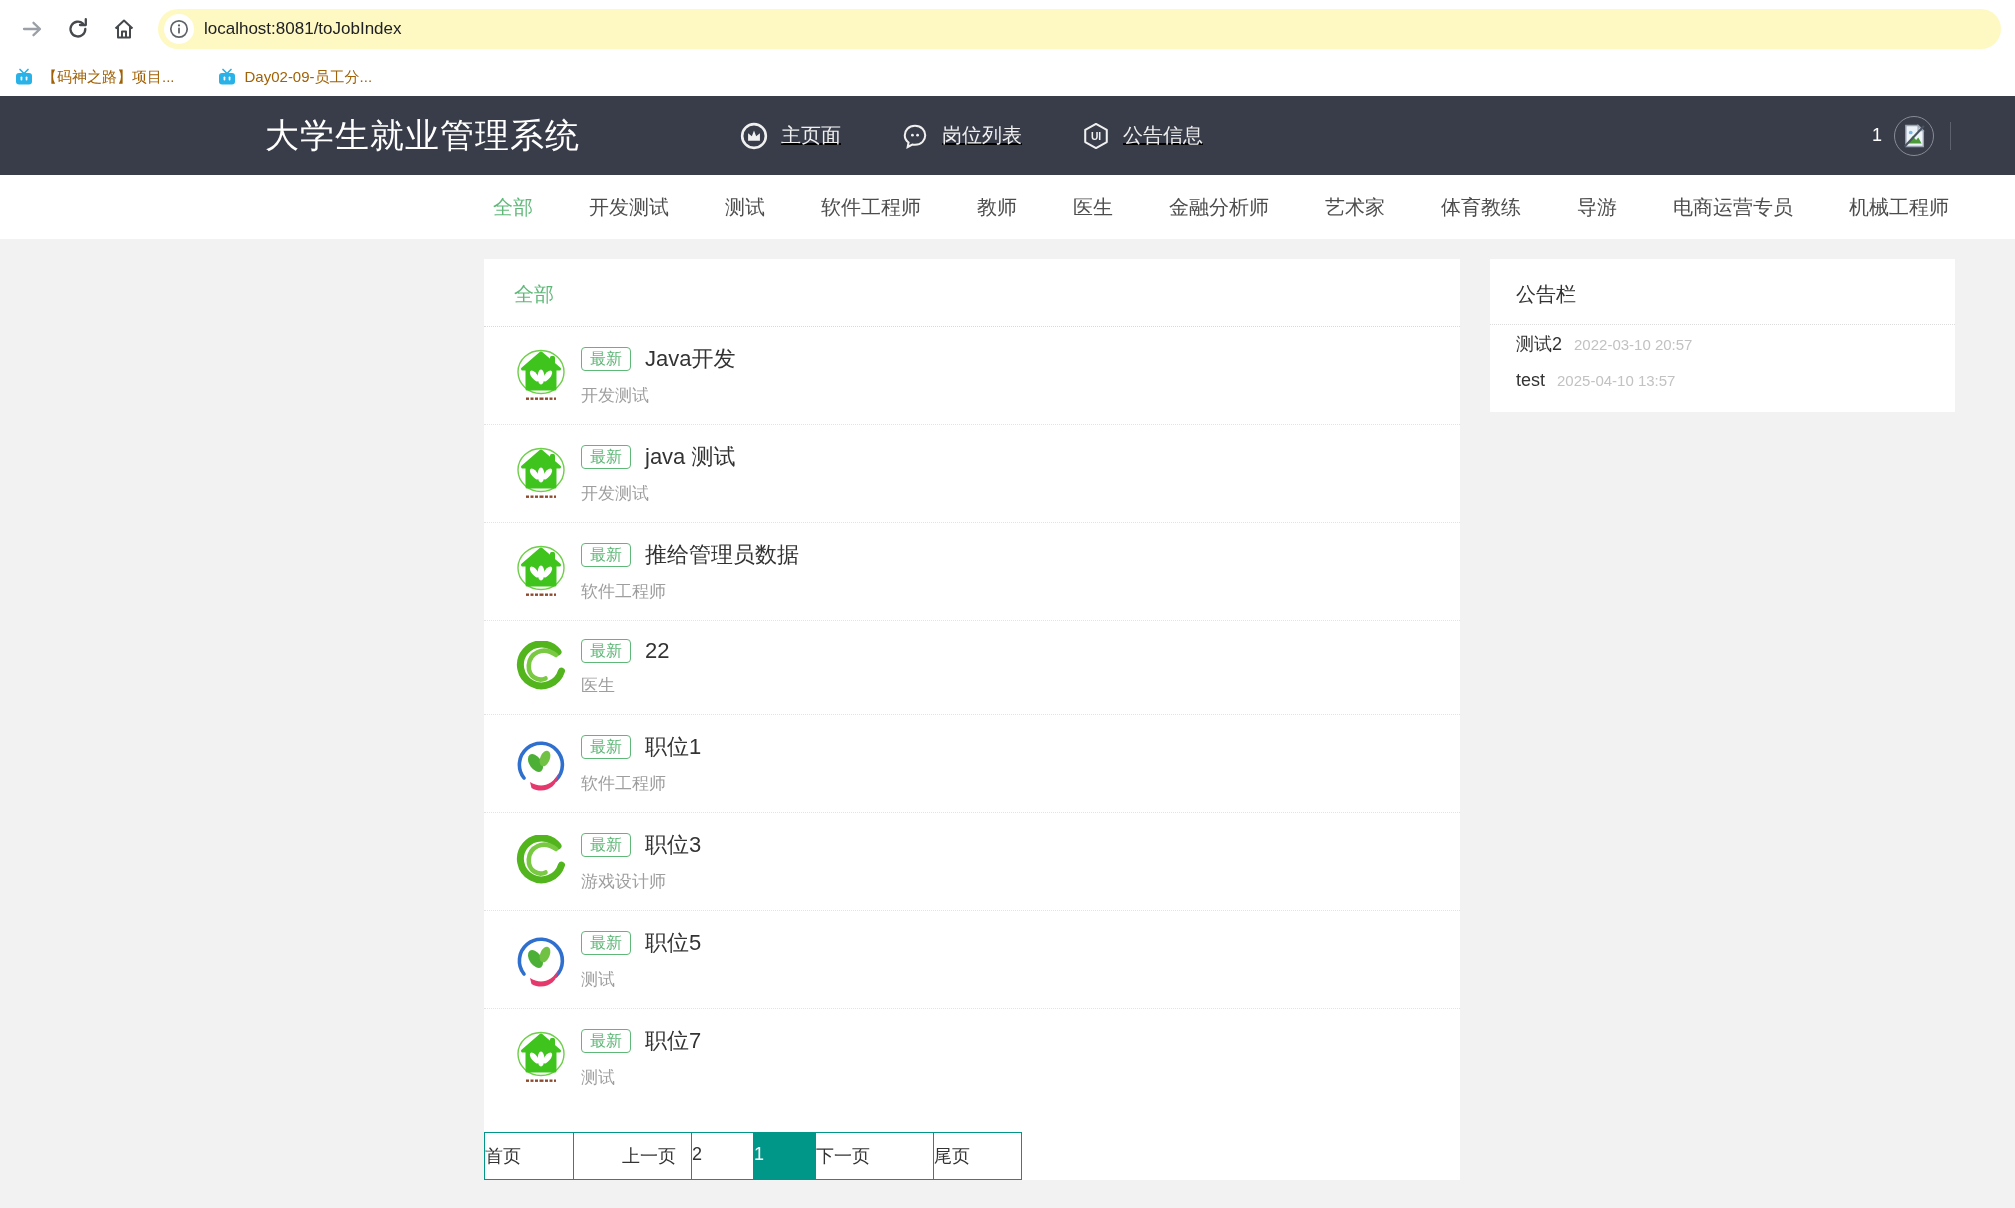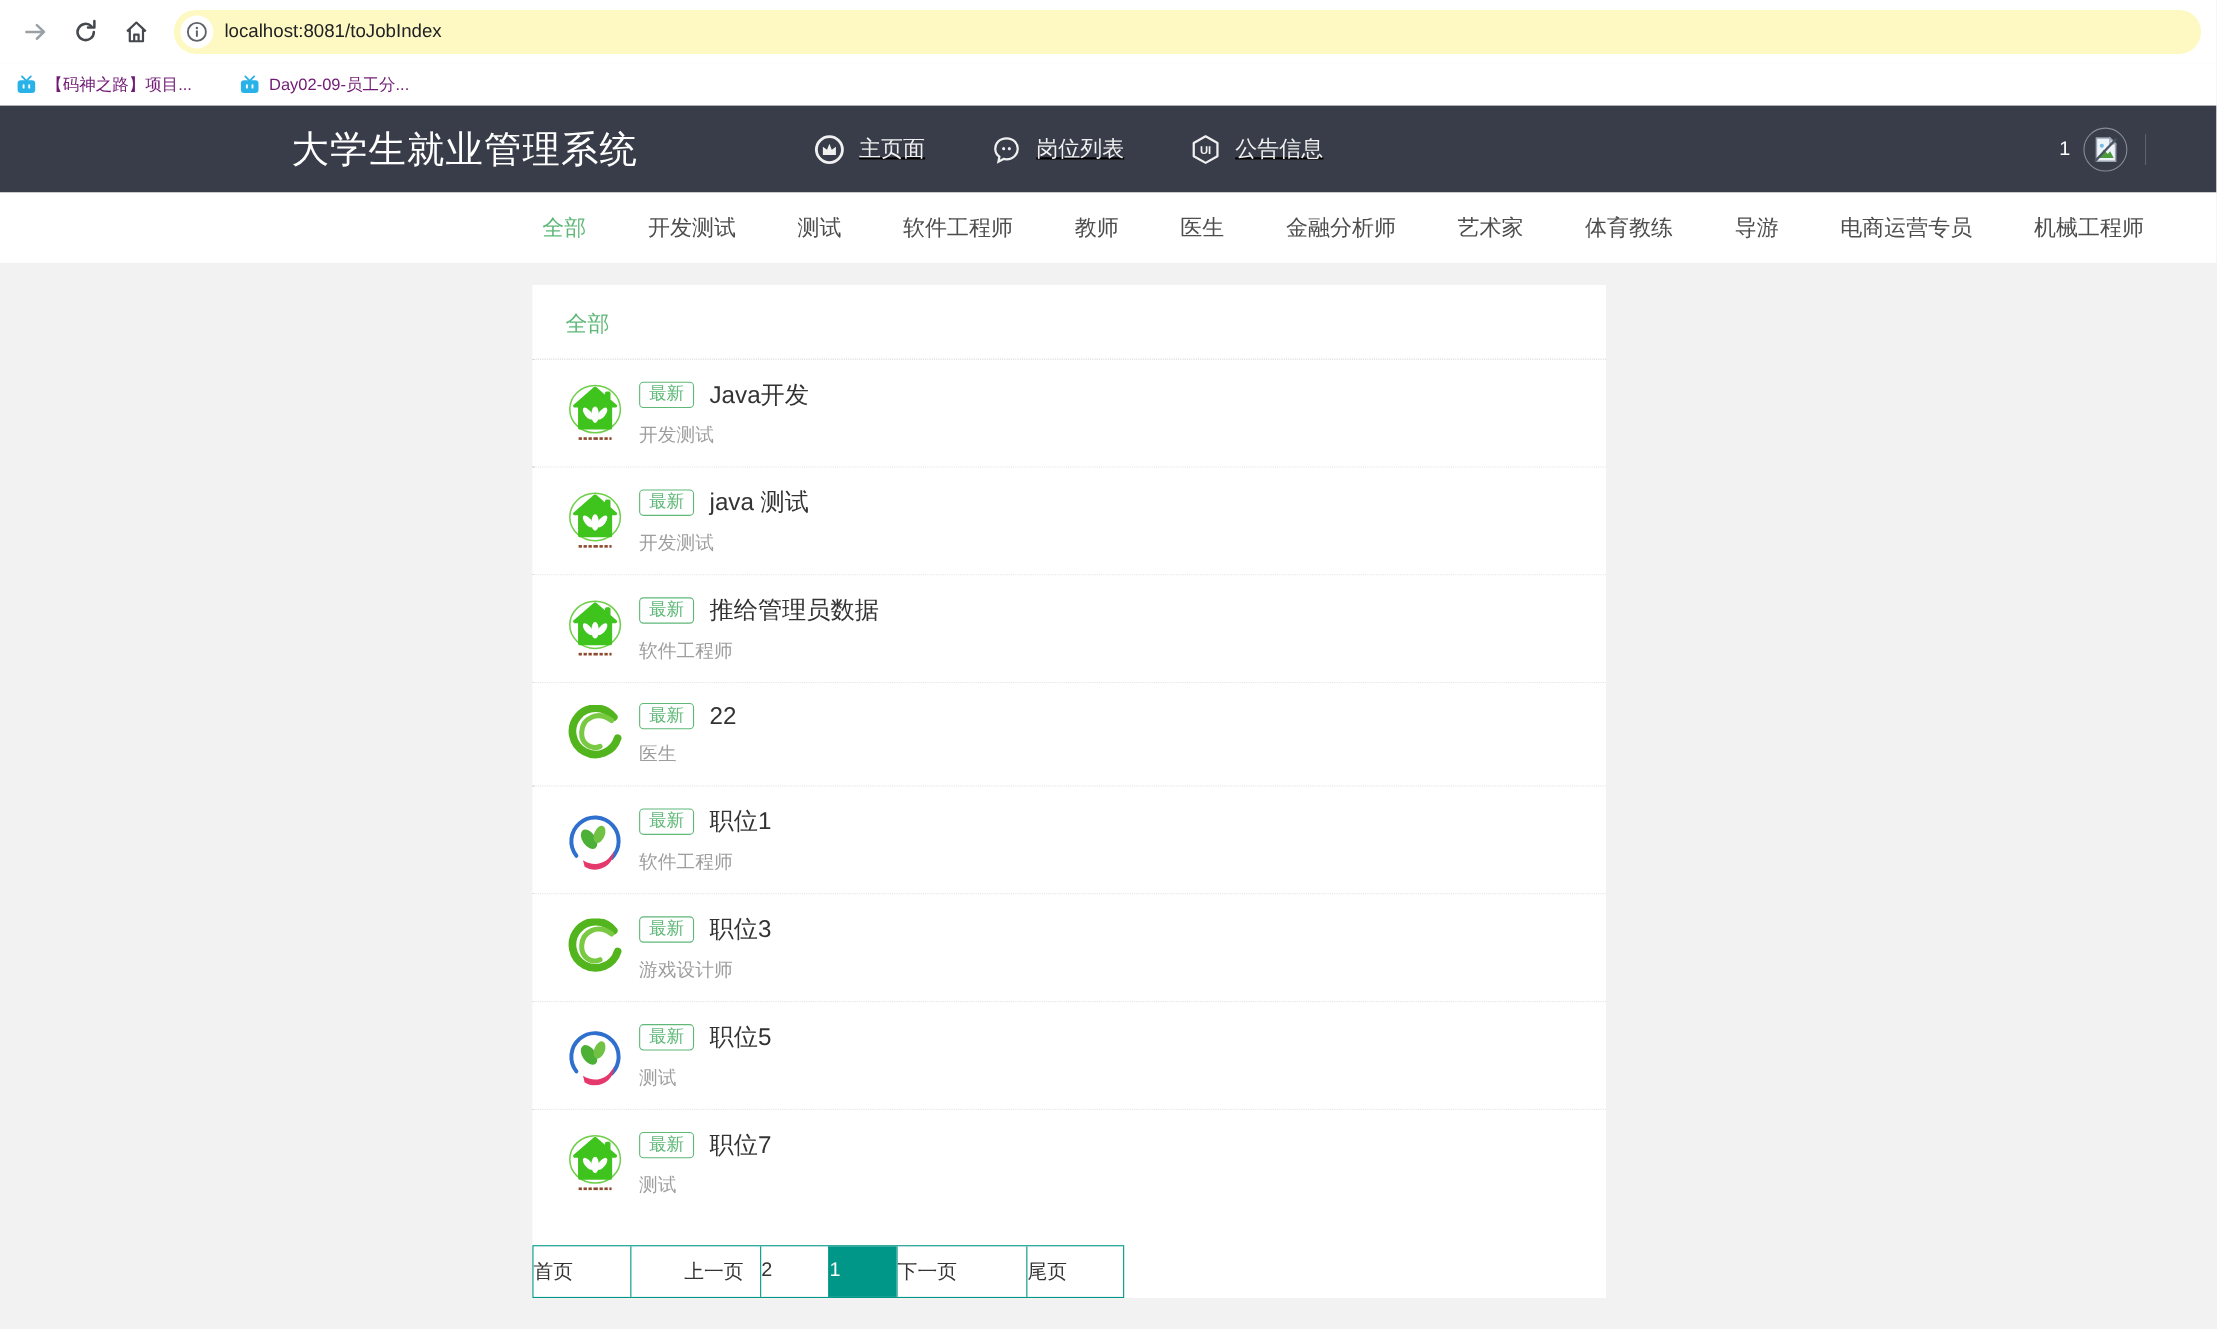--- a/index.html
+++ b/index.html
@@ -8,21 +8,21 @@
 
   
   .browser-bar { height:58px; background:#fff; display:flex; align-items:center; padding:0 14px 0 12px; }
   .chrome-btn { width:40px; height:40px; display:flex; align-items:center; justify-content:center; border-radius:50%; flex:0 0 auto; margin-right:6px; }
   .addr-pill { flex:1; height:40px; background:#fef9c3; border-radius:20px; display:flex; align-items:center; padding-left:6px; margin-left:8px; }
   .info-circle { width:30px; height:30px; border-radius:50%; background:#fff; display:flex; align-items:center; justify-content:center; }
   .url-text { margin-left:10px; font-size:17px; color:#202124; }
 
   .bookmarks-bar { height:38px; background:#fff; display:flex; align-items:center; padding-left:14px; }
   .bookmark { display:flex; align-items:center; margin-right:42px; cursor:pointer; }
-  .bookmark-label { font-size:15px; color:#701a75; margin-left:8px; }
+  .bookmark-label { font-size:15px; color:#a16207; margin-left:8px; }
 
   
   .app-header { height:79px; background:#393D49; display:flex; align-items:center; }
   .app-title { margin-left:265px; font-size:34px; font-weight:normal; color:#fff; letter-spacing:1px; }
   .main-nav { display:flex; align-items:center; margin-left:160px; }
   .nav-item { display:flex; align-items:center; margin-right:60px; cursor:pointer;text-decoration:underline; }
   .nav-item .label { color:#f0f0f0; font-size:20px; margin-left:13px; }
   .header-right { margin-left:auto; margin-right:64px; display:flex; align-items:center; }
   .user-count { color:#fff; font-size:18px; margin-right:12px; }
   .avatar { width:40px; height:40px; border-radius:50%; border:1px solid #868b96; display:flex; align-items:center; justify-content:center; }
@@ -420,14 +420,28 @@
 
         <div class="page-btn active">1</div>
 
         <div class="page-btn">下一页</div>
 
         <div class="page-btn">尾页</div>
 
     </div>
   </div>
 
+  <div class="side-card">
+    <div class="side-head">公告栏</div>
+
+      <div class="ann-row">
+        <span class="ann-title">测试2</span>
+        <span class="ann-time">2022-03-10 20:57</span>
+      </div>
+
+      <div class="ann-row">
+        <span class="ann-title">test</span>
+        <span class="ann-time">2025-04-10 13:57</span>
+      </div>
+
+  </div>
 
 </div>
 
 </body></html>

